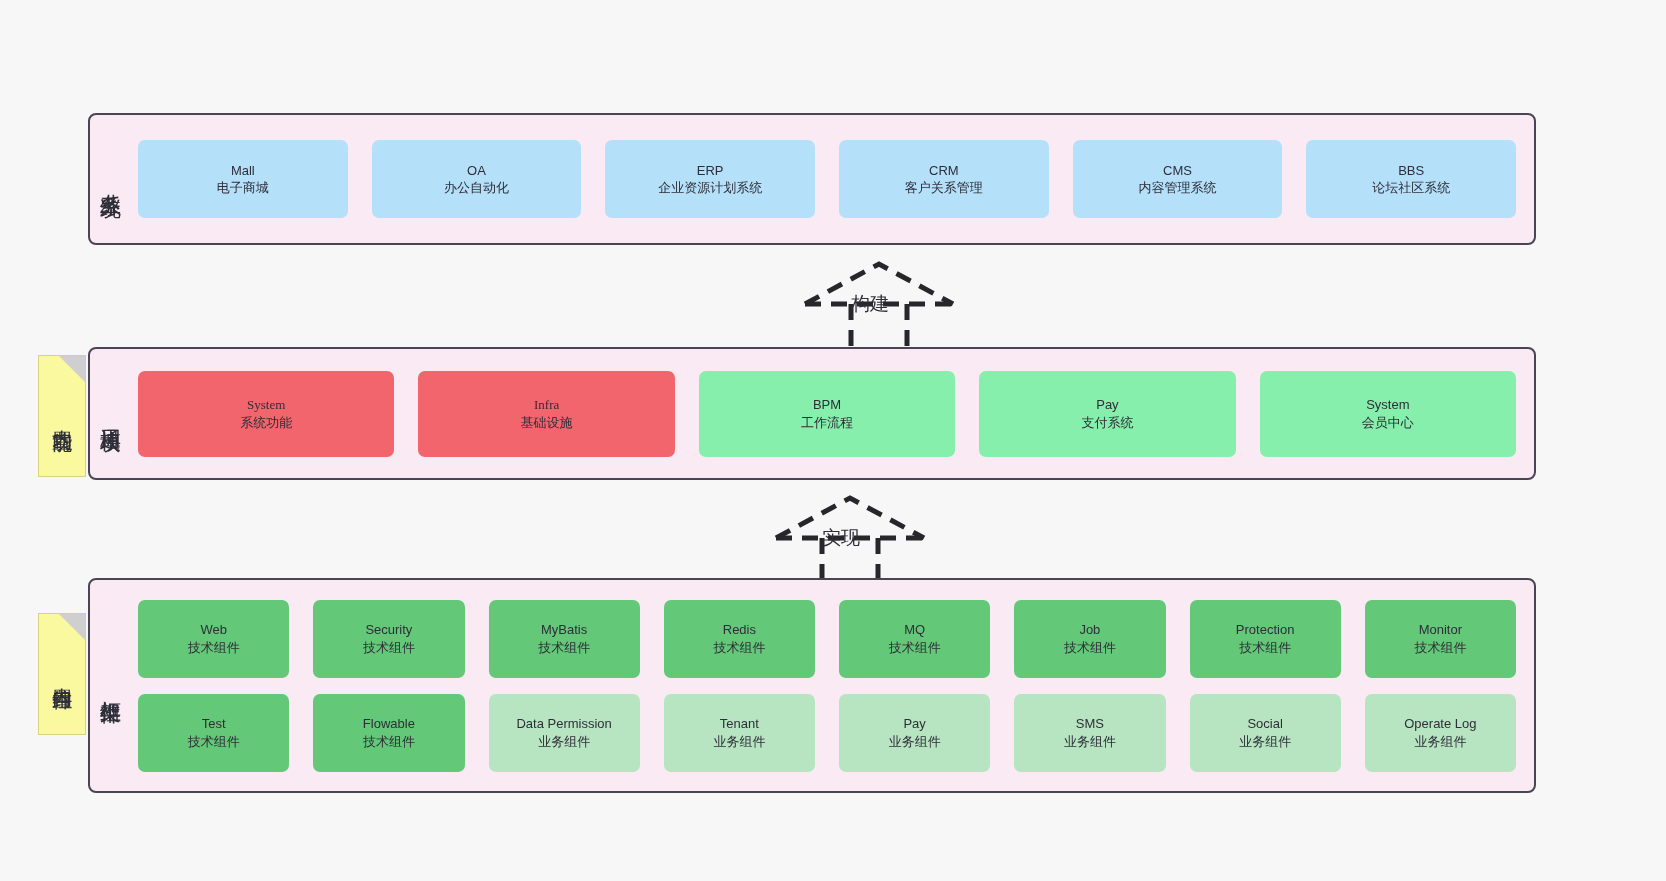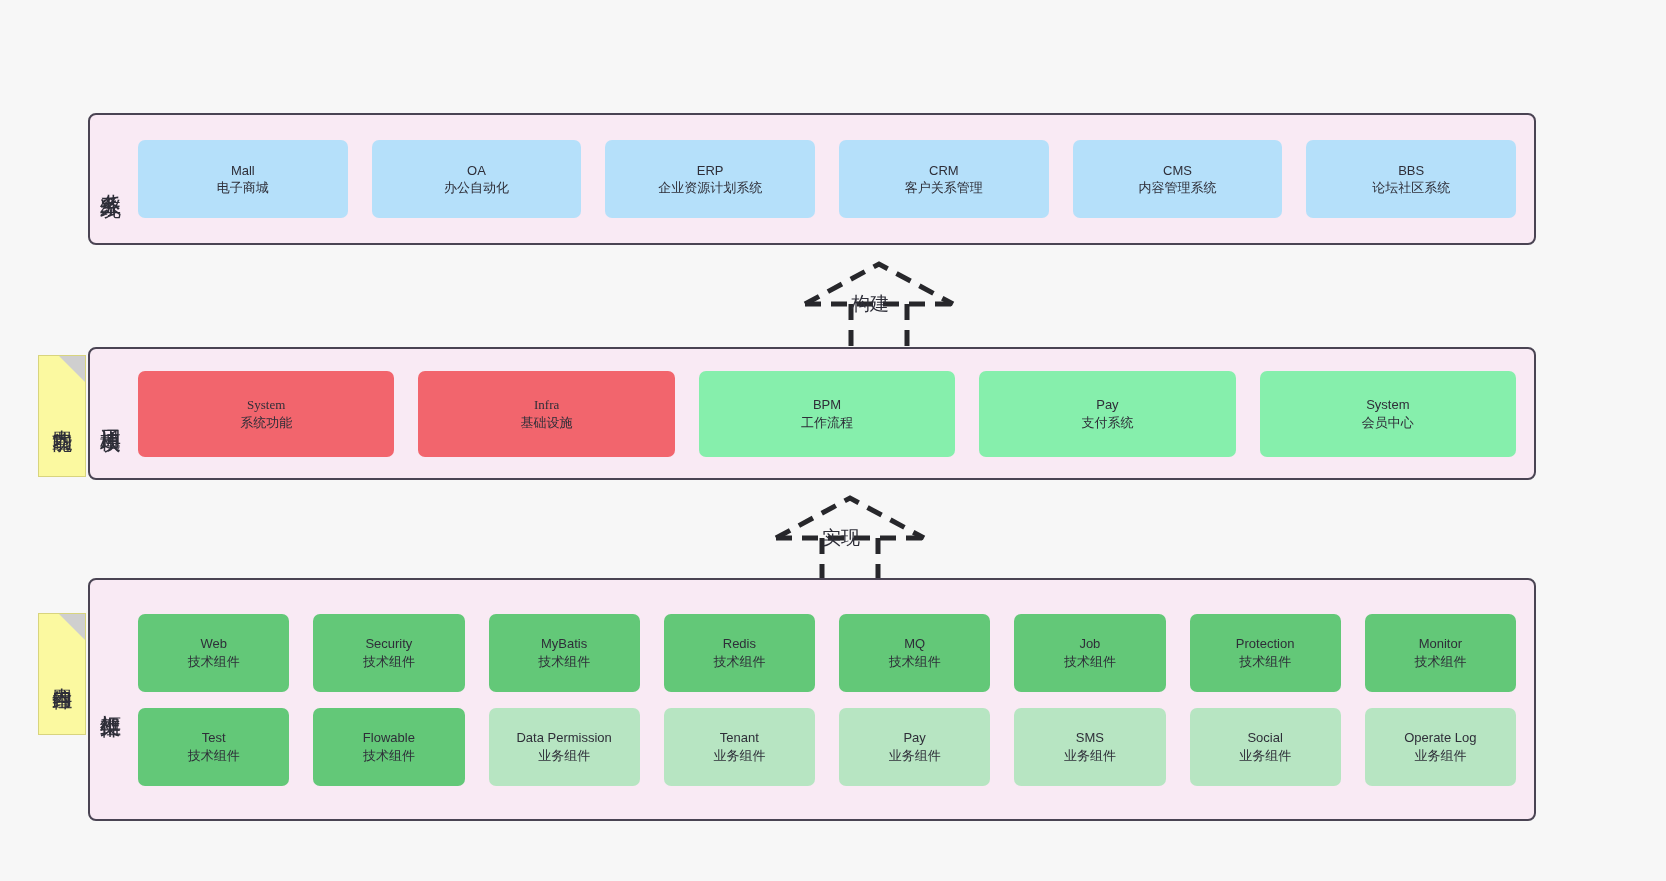--- a/index.html
+++ b/index.html
@@ -229,21 +229,21 @@
       <path d="M 52 46 L 52 94 M 108 46 L 108 94 M 52 92 L 108 92" fill="none" stroke="#27272b" stroke-width="5" stroke-dasharray="16,10"></path>
     </svg>
     <span class="lbl" style="left:52px; top:33px;">实现</span>
   </div>
 
   <div class="note" style="left:38px; top:613px; width:48px; height:122px;">
     <span class="fold"></span>
     <span>内置组件</span>
   </div>
 
-  <div class="layer h-frame" style="left:88px; top:578px; width:1448px; height:243px;">
+  <div class="layer h-frame" style="left:88px; top:578px; width:1448px; height:215px;">
     <div class="layer-title">框架组件</div>
     <div class="layer-body">
 
       <div class="row">
         <div class="card">
           <span class="en">Web</span>
           <span class="cn">技术组件</span>
         </div>
         <div class="card">
           <span class="en">Security</span>

